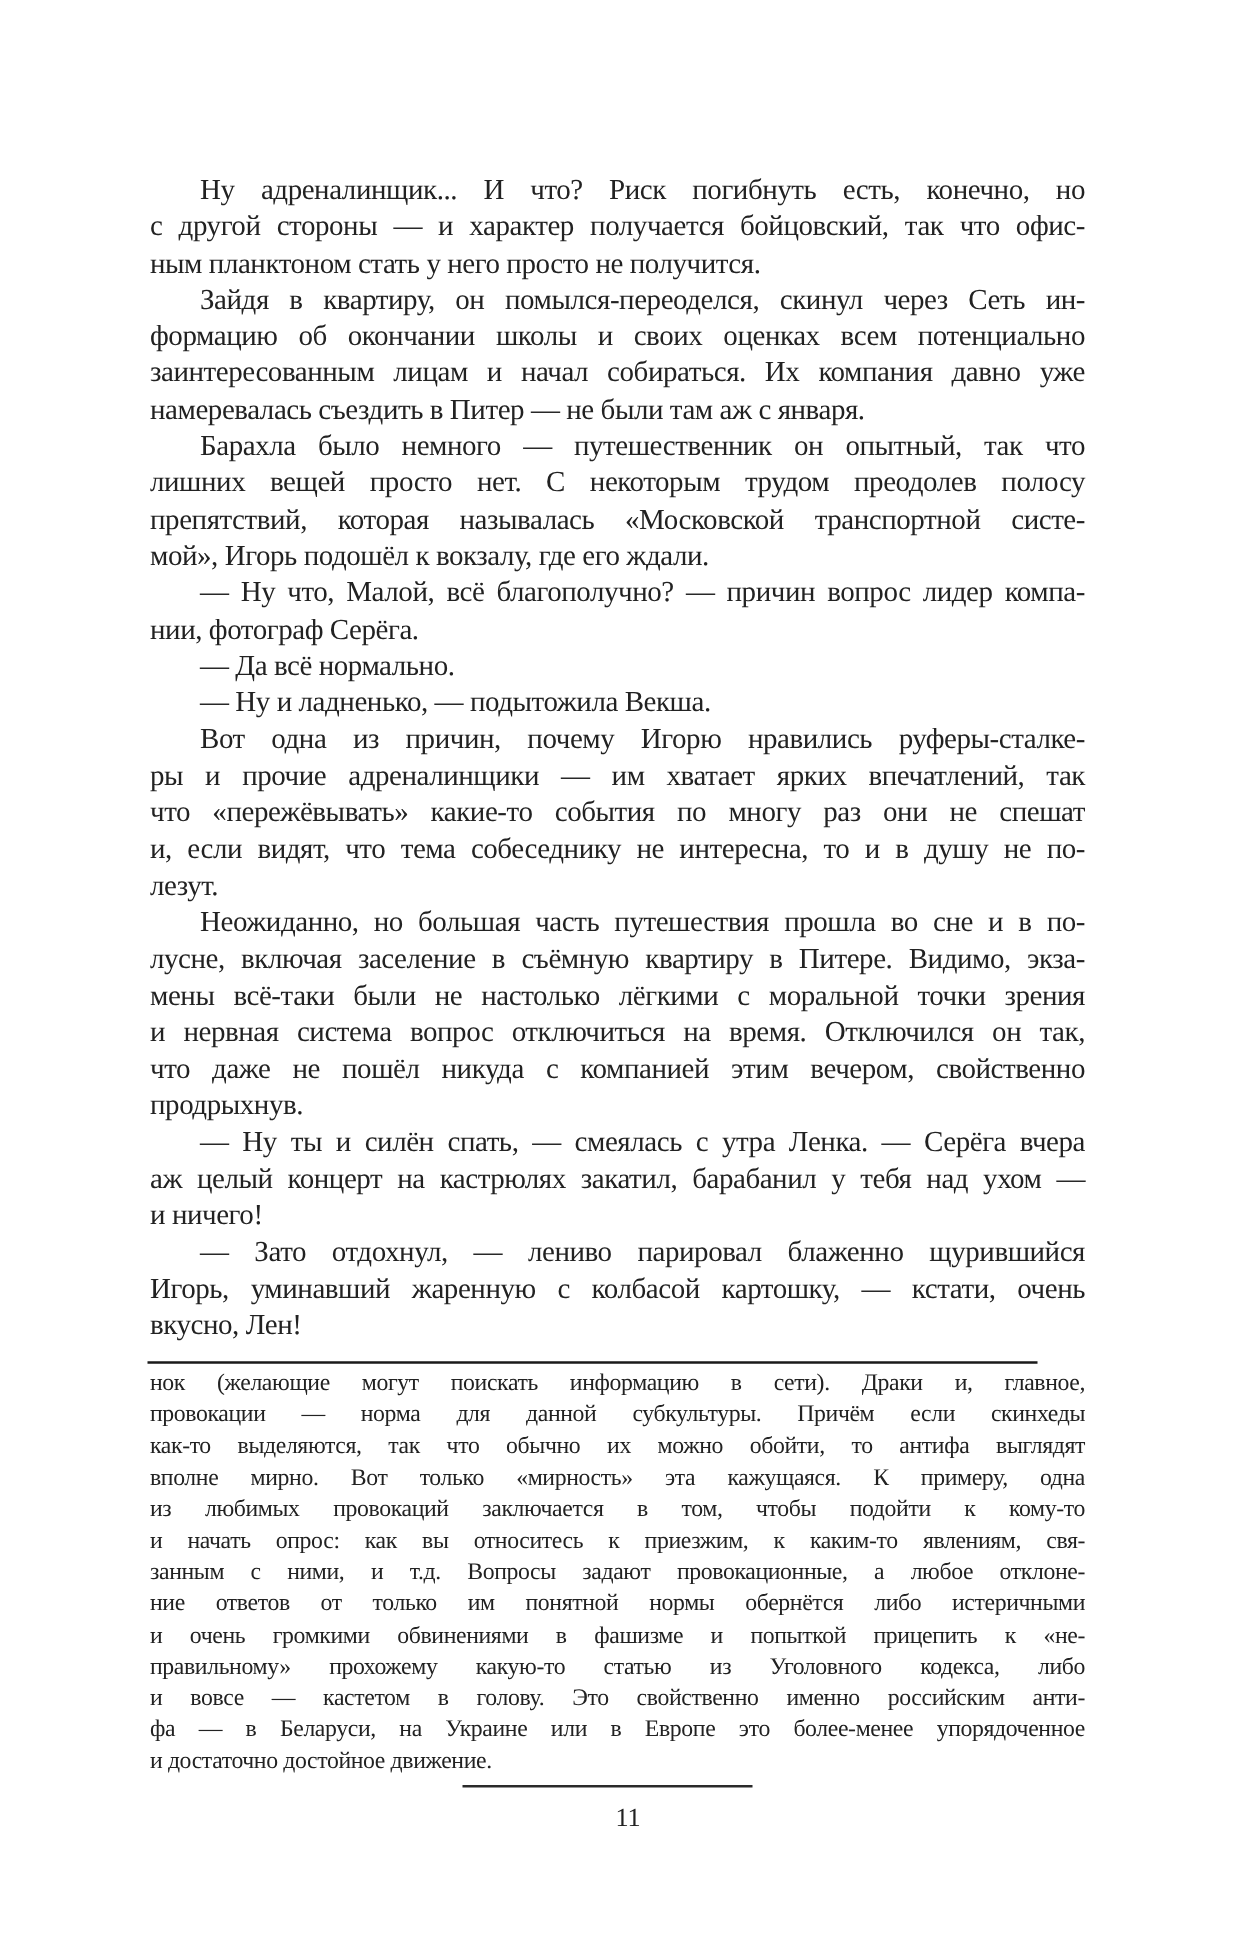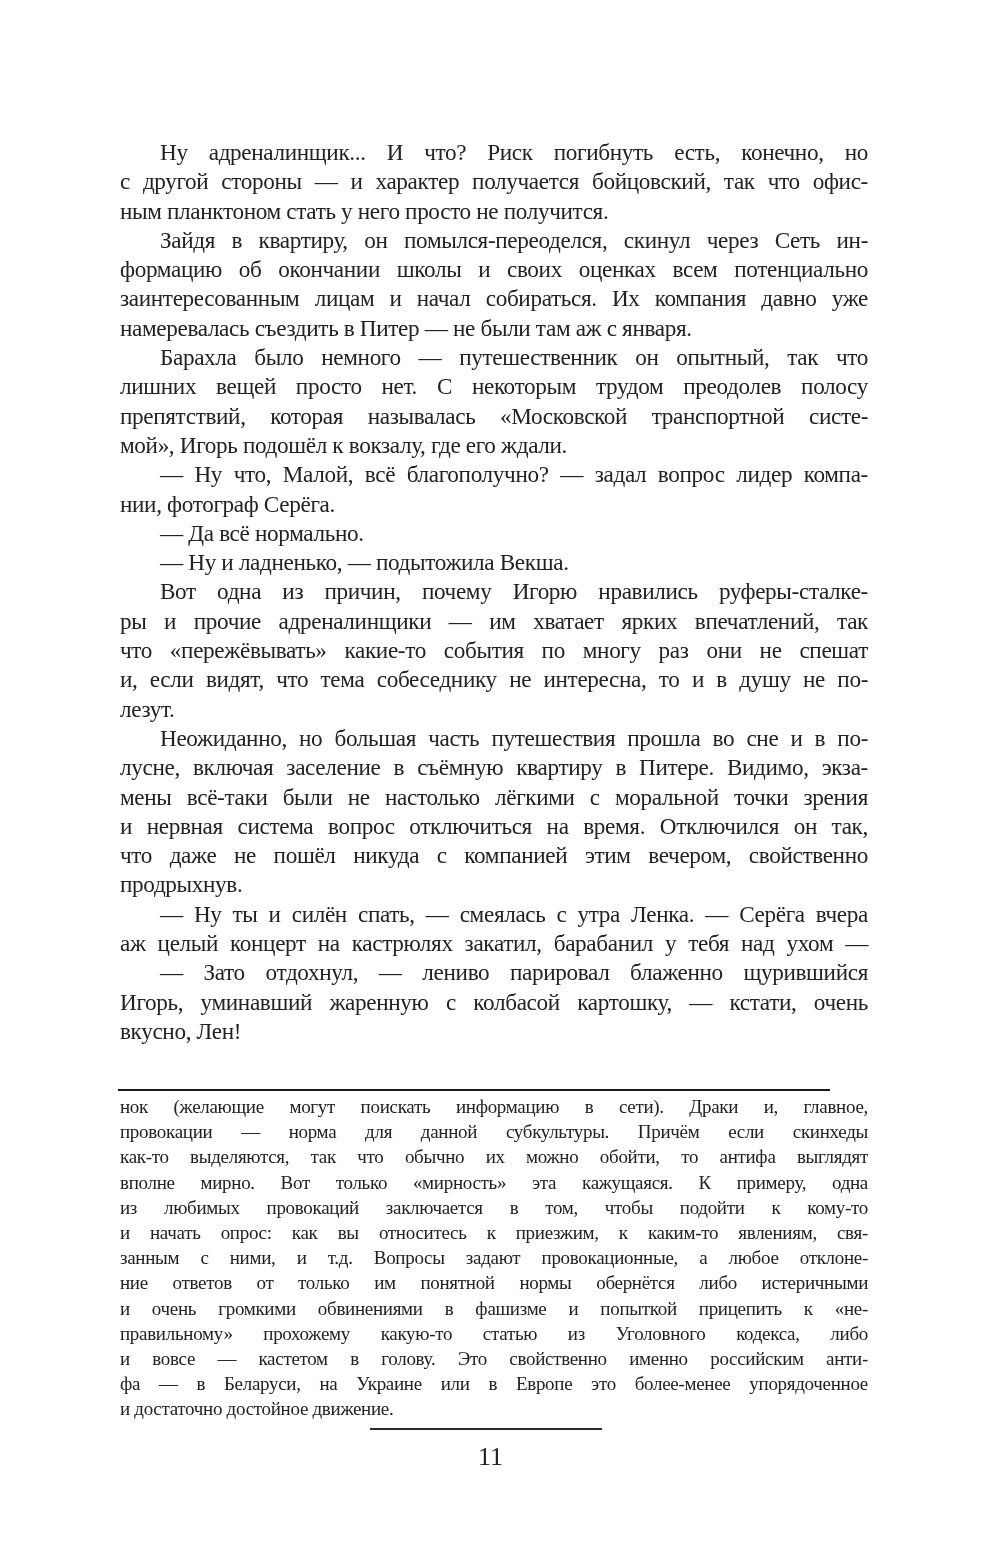--- a/index.html
+++ b/index.html
@@ -69,61 +69,62 @@
     .bottom-rule {
       position: absolute;
       left: 370px;
       top: 1428px;
       width: 232px;
       height: 2px;
       background: #2a2a2a;
     }
     .page-number {
       position: absolute;
-      left: 4px;
+      left: 16px;
       width: 973px;
       top: 1442px;
       text-align: center;
-      font-size: 26px;
+      font-size: 21px;
       color: #222222;
     }
   </style>
 </head>
 <body>
 
 <div class="page">
   <div class="main-text" id="main-text">
       <span class="line indent">Ну адреналинщик... И что? Риск погибнуть есть, конечно, но</span>
       <span class="line">с другой стороны — и характер получается бойцовский, так что офис-</span>
       <span class="line last">ным планктоном стать у него просто не получится.</span>
       <span class="line indent">Зайдя в квартиру, он помылся-переоделся, скинул через Сеть ин-</span>
       <span class="line">формацию об окончании школы и своих оценках всем потенциально</span>
       <span class="line">заинтересованным лицам и начал собираться. Их компания давно уже</span>
       <span class="line last">намеревалась съездить в Питер — не были там аж с января.</span>
       <span class="line indent">Барахла было немного — путешественник он опытный, так что</span>
       <span class="line">лишних вещей просто нет. С некоторым трудом преодолев полосу</span>
       <span class="line">препятствий, которая называлась «Московской транспортной систе-</span>
       <span class="line last">мой», Игорь подошёл к вокзалу, где его ждали.</span>
-      <span class="line indent">— Ну что, Малой, всё благополучно? — задал вопрос лидер компа-</span>
+      <span class="line indent">— Ну что, Малой, всё благополучно? — причин вопрос лидер компа-</span>
       <span class="line last">нии, фотограф Серёга.</span>
       <span class="line indent last">— Да всё нормально.</span>
       <span class="line indent last">— Ну и ладненько, — подытожила Векша.</span>
       <span class="line indent">Вот одна из причин, почему Игорю нравились руферы-сталке-</span>
       <span class="line">ры и прочие адреналинщики — им хватает ярких впечатлений, так</span>
       <span class="line">что «пережёвывать» какие-то события по многу раз они не спешат</span>
       <span class="line">и, если видят, что тема собеседнику не интересна, то и в душу не по-</span>
       <span class="line last">лезут.</span>
       <span class="line indent">Неожиданно, но большая часть путешествия прошла во сне и в по-</span>
       <span class="line">лусне, включая заселение в съёмную квартиру в Питере. Видимо, экза-</span>
       <span class="line">мены всё-таки были не настолько лёгкими с моральной точки зрения</span>
       <span class="line">и нервная система вопрос отключиться на время. Отключился он так,</span>
       <span class="line">что даже не пошёл никуда с компанией этим вечером, свойственно</span>
       <span class="line last">продрыхнув.</span>
       <span class="line indent">— Ну ты и силён спать, — смеялась с утра Ленка. — Серёга вчера</span>
       <span class="line">аж целый концерт на кастрюлях закатил, барабанил у тебя над ухом —</span>
+      <span class="line last">и ничего!</span>
       <span class="line indent">— Зато отдохнул, — лениво парировал блаженно щурившийся</span>
       <span class="line">Игорь, уминавший жаренную с колбасой картошку, — кстати, очень</span>
       <span class="line last">вкусно, Лен!</span>
     </div>
   <div class="footnote-rule"></div>
   <div class="footnote" id="footnote">
       <span class="line">нок (желающие могут поискать информацию в сети). Драки и, главное,</span>
       <span class="line">провокации — норма для данной субкультуры. Причём если скинхеды</span>
       <span class="line">как-то выделяются, так что обычно их можно обойти, то антифа выглядят</span>
       <span class="line">вполне мирно. Вот только «мирность» эта кажущаяся. К примеру, одна</span>

